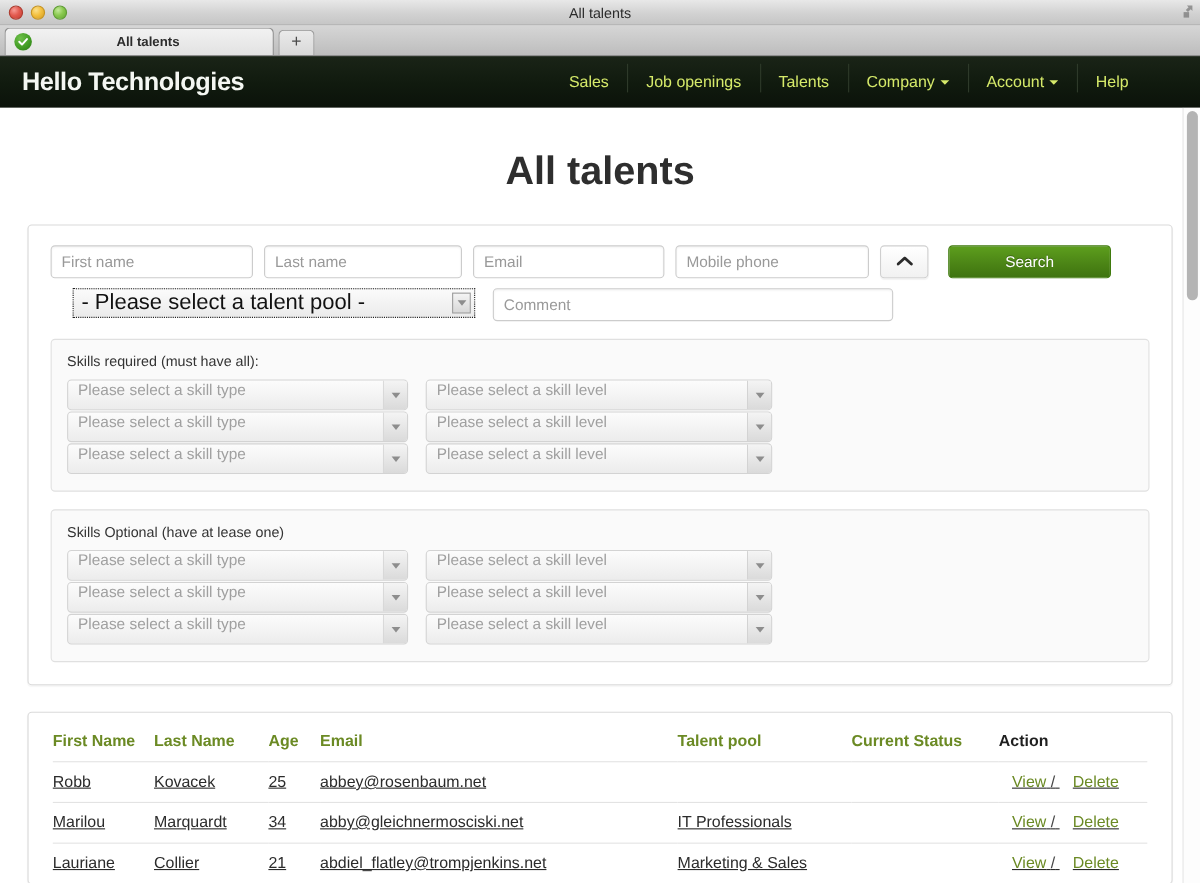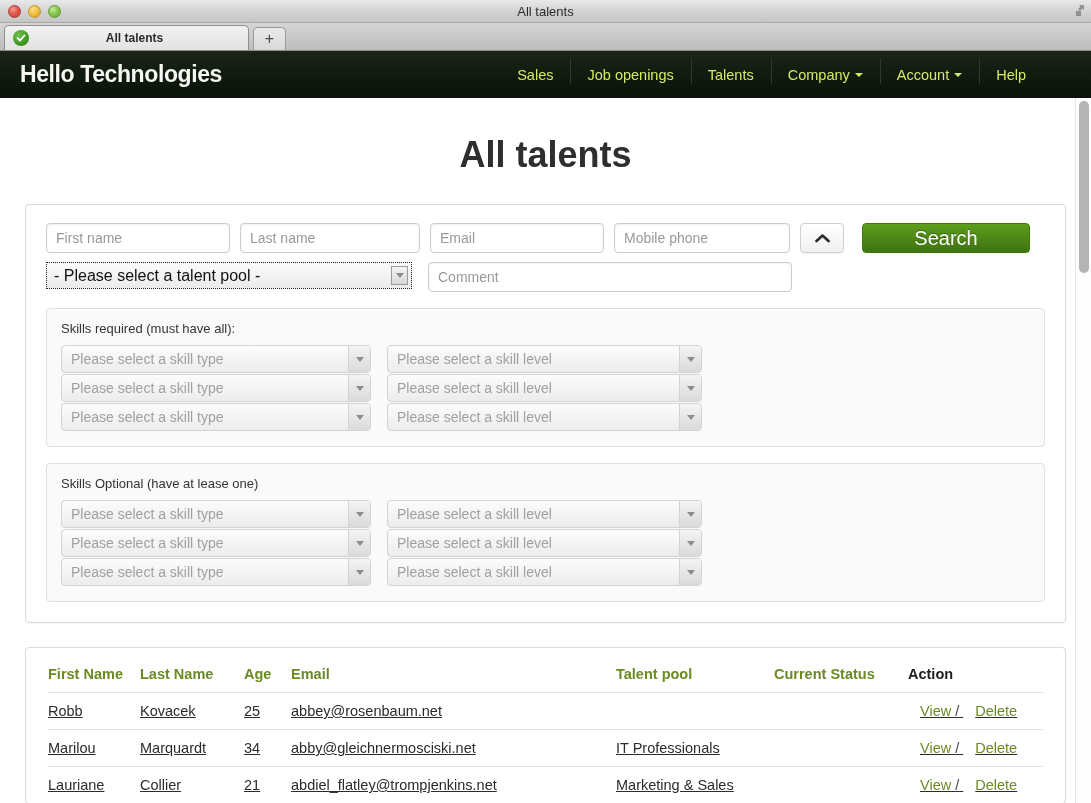--- a/index.html
+++ b/index.html
@@ -138,38 +138,39 @@
   .w-comment{ width: 364px; }
 
   .collapse-btn {
     width: 44px; height: 30px;
     border: 1px solid #cfcfcf; border-radius: 4px;
     background: linear-gradient(180deg,#ffffff 0%,#f1f1f1 100%);
     display: flex; align-items: center; justify-content: center;
     box-shadow: 0 1px 1px rgba(0,0,0,.05);
   }
   .search-btn {
-    width: 168px; height: 30px;
+    width: 148px; height: 30px;
     border: 1px solid #3f7a0d; border-radius: 4px;
     background: linear-gradient(180deg,#5d9e1d 0%,#4c8516 55%,#3f7410 100%);
-    color: #ffffff; font-size: 20px;
+    color: #ffffff; font-size: 14px;
     display: flex; align-items: center; justify-content: center;
     text-shadow: 0 -1px 0 rgba(0,0,0,.3);
     margin-left: 8px;
   }
 
   .row2 { display: flex; align-items: flex-start; gap: 16px; margin-top: 9px; }
   .poolselect {
     width: 366px; height: 27px;
     border: 1px dotted #222;
     background: linear-gradient(180deg,#fbfbfb 0%,#ebebeb 100%);
     display: flex; align-items: center;
     padding-left: 7px;
-    font-size: 16px; color: #111;
-    position: relative;
+    font-size: 20px; color: #111;
+    position: relative;
+    margin-left: 20px;
   }
   .poolselect .sel-arrow {
     position: absolute; right: 3px; top: 3px;
     width: 17px; height: 19px;
     border: 1px solid #9a9a9a;
     background: linear-gradient(180deg,#f4f4f4 0%,#d8d8d8 100%);
     display: flex; align-items: center; justify-content: center;
   }
 
   .skillbox {
@@ -177,21 +178,21 @@
     background: #fafafa;
     padding: 12px 14px 14px;
     margin-top: 16px;
   }
   .skill-legend { font-size: 13px; color: #333; margin-bottom: 9px; }
   .skill-row { display: flex; gap: 16px; margin-bottom: 1px; }
   .skill-sel {
     height: 28px;
     border: 1px solid #d3d3d3; border-radius: 4px;
     background: linear-gradient(180deg,#fcfcfc 0%,#ececec 100%);
-    display: flex; align-items: center;
+    display: flex; align-items: flex-start;
     font-size: 14px; color: #a0a0a0;
     padding-left: 9px;
     position: relative;
   }
   .skill-type { width: 310px; }
   .skill-level{ width: 315px; }
   .skill-sel .ddbtn {
     position: absolute; right: 0; top: 0; bottom: 0;
     width: 22px;
     border-left: 1px solid #d3d3d3;

